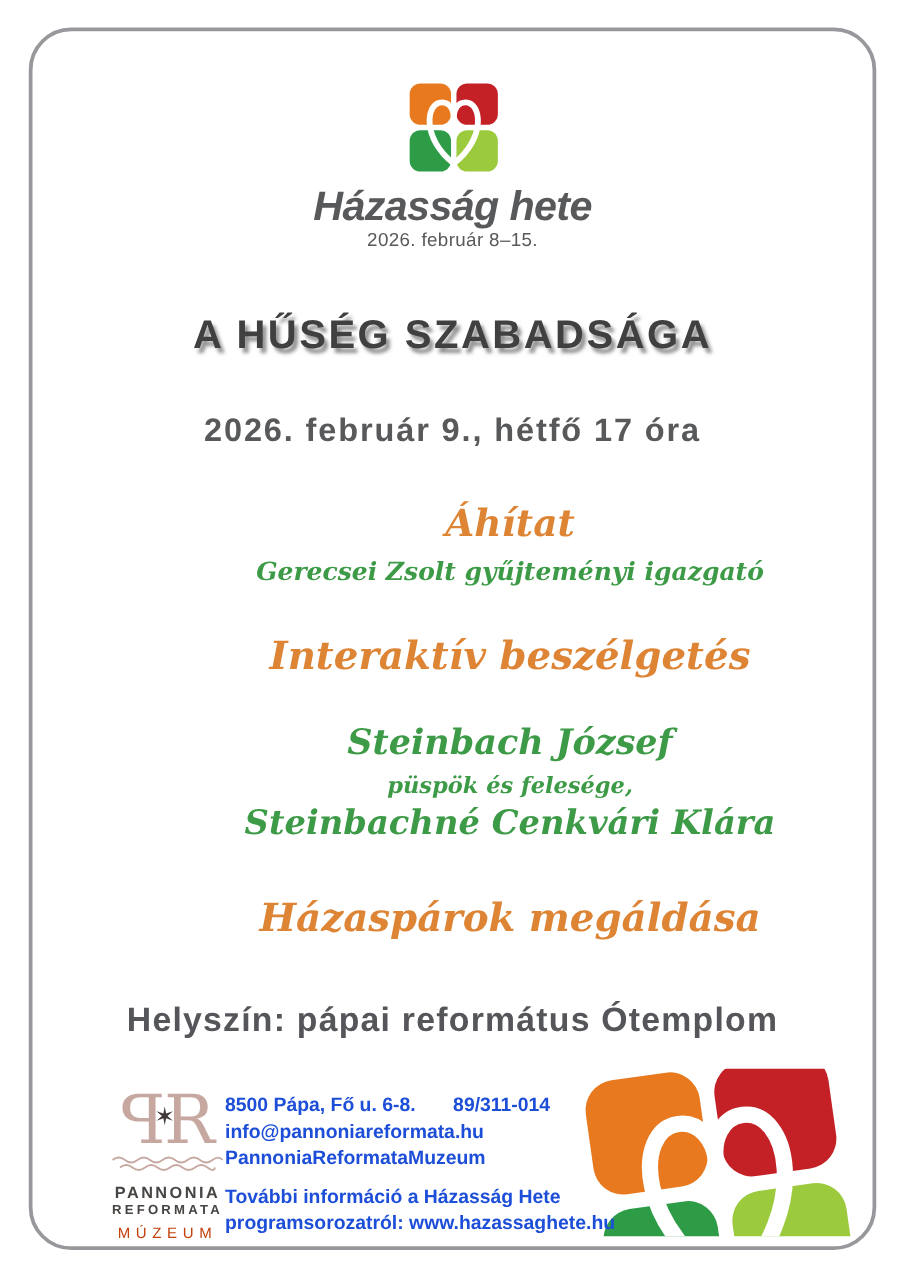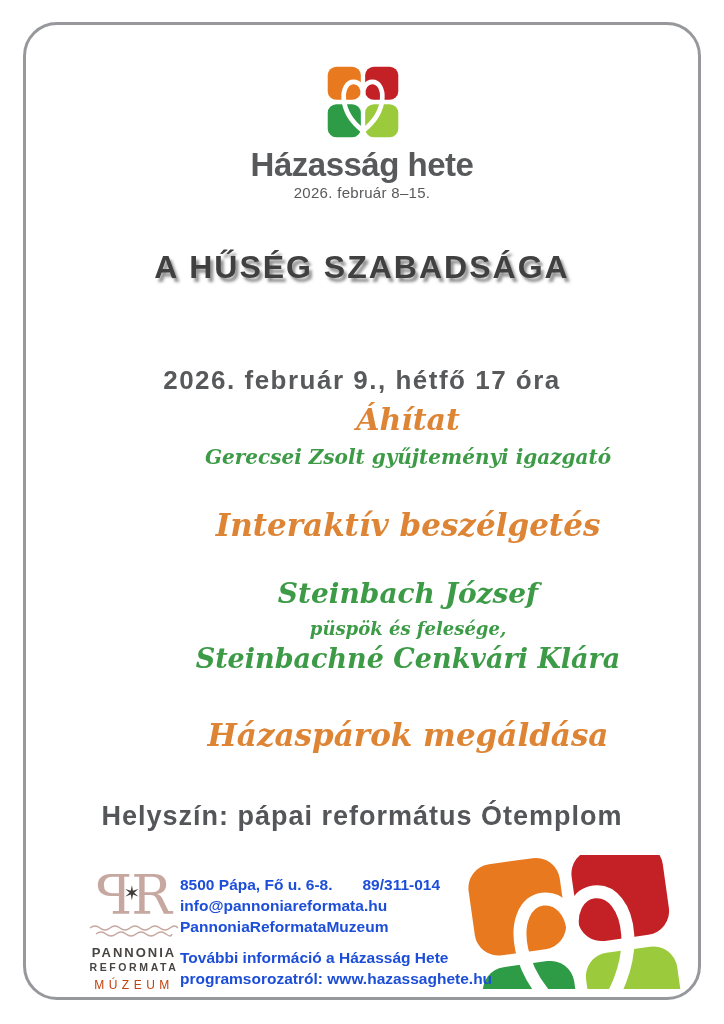--- a/index.html
+++ b/index.html
@@ -8,28 +8,28 @@
     font-family:"Liberation Sans",sans-serif;overflow:hidden;
   }
   .frame{
     position:absolute;left:23px;top:22px;width:678px;height:978px;
     box-sizing:border-box;border:3px solid #96989B;border-radius:34px;
     overflow:hidden;background:#ffffff;
   }
   .abs{position:absolute;left:0;width:724px;text-align:center;}
   
   .header-logo{position:absolute;top:66px;left:322px;width:82px;height:72px;}
-  .wordmark{top:146px;font-size:33px;font-weight:700;color:#58595B;letter-spacing:-0.5px;}
+  .wordmark{top:146px;font-size:33px;font-weight:700;color:#58595B;letter-spacing:-0.5px;font-style:italic;}
   .week-dates{top:184px;font-size:15px;font-weight:400;color:#58595B;letter-spacing:0.3px;}
   
   .event-title{
     top:249px;font-size:32px;font-weight:700;letter-spacing:2px;color:#404040;
     text-shadow:3px 4px 3px rgba(110,110,110,0.75);
   }
-  .event-datetime{top:329px;font-size:26px;font-weight:700;letter-spacing:1.5px;color:#58595B;margin-top:36px;}
+  .event-datetime{top:329px;font-size:26px;font-weight:700;letter-spacing:1.5px;color:#58595B;}
   
   .script{font-family:"DejaVu Serif",serif;font-style:italic;font-weight:700;margin-left:46px;}
   .orange{color:#DE8435;}
   .green{color:#3D9B47;}
   .devotion-title{top:402px;font-size:30px;}
   .devotion-speaker{top:445px;font-size:20px;}
   .talk-title{top:507px;font-size:31px;}
   .guest-name-1{top:577px;font-size:28px;}
   .guest-role{top:618px;font-size:18px;}
   .guest-name-2{top:643px;font-size:27px;}

